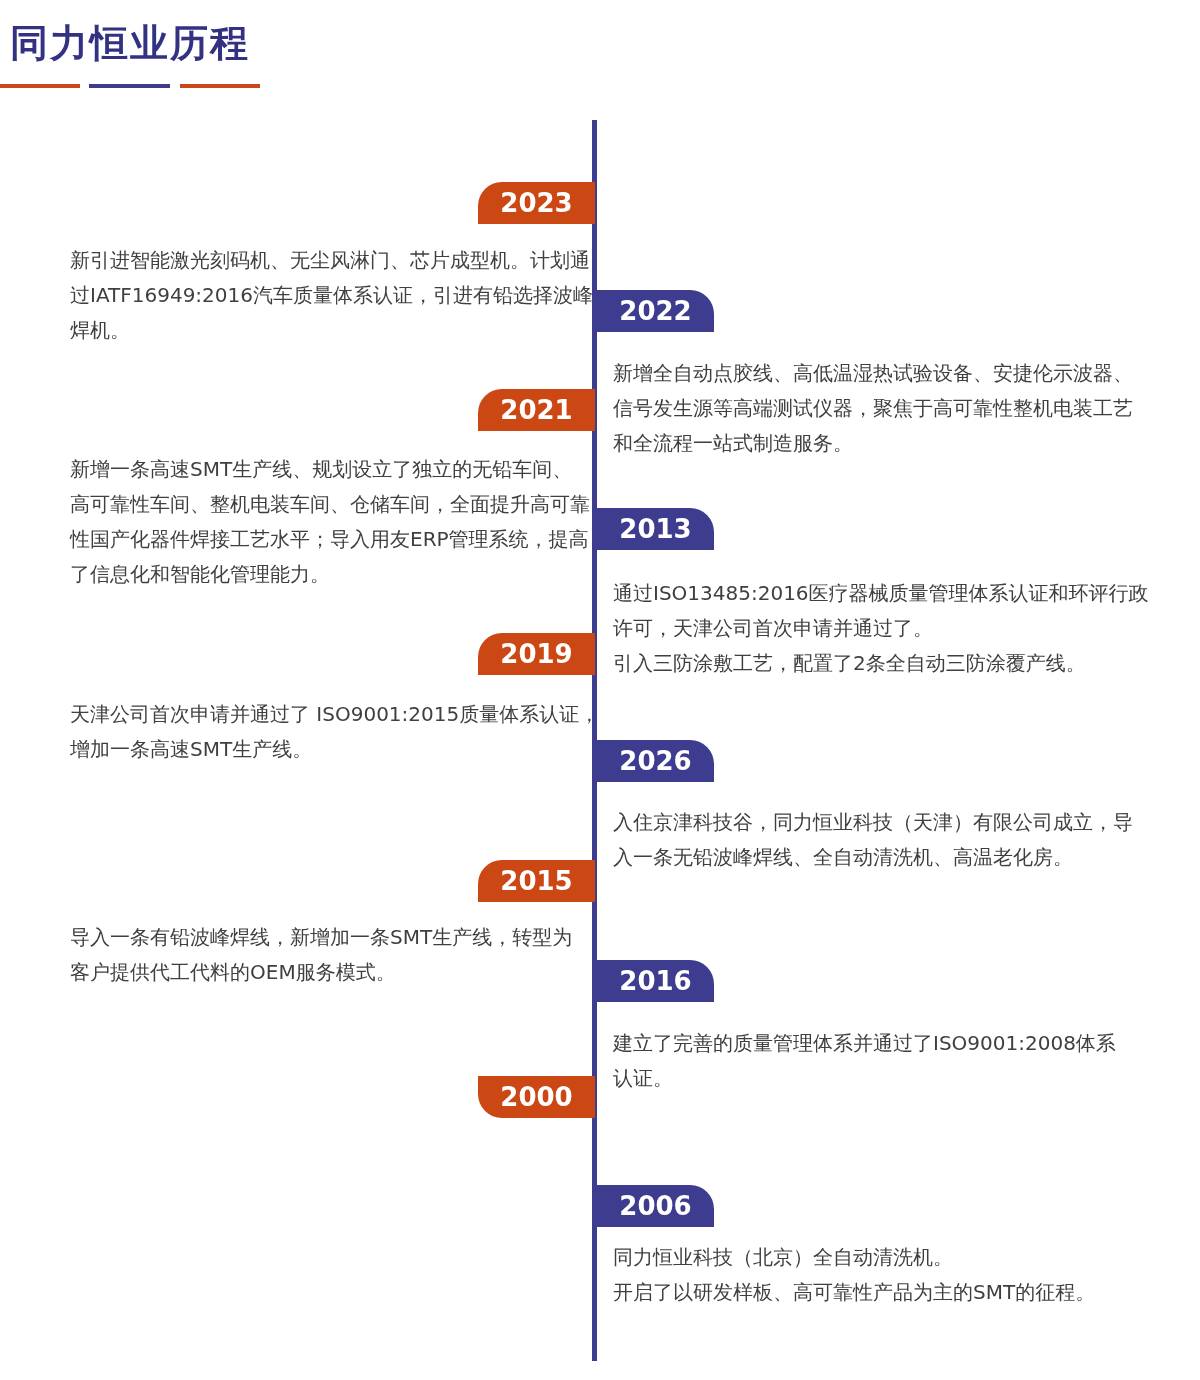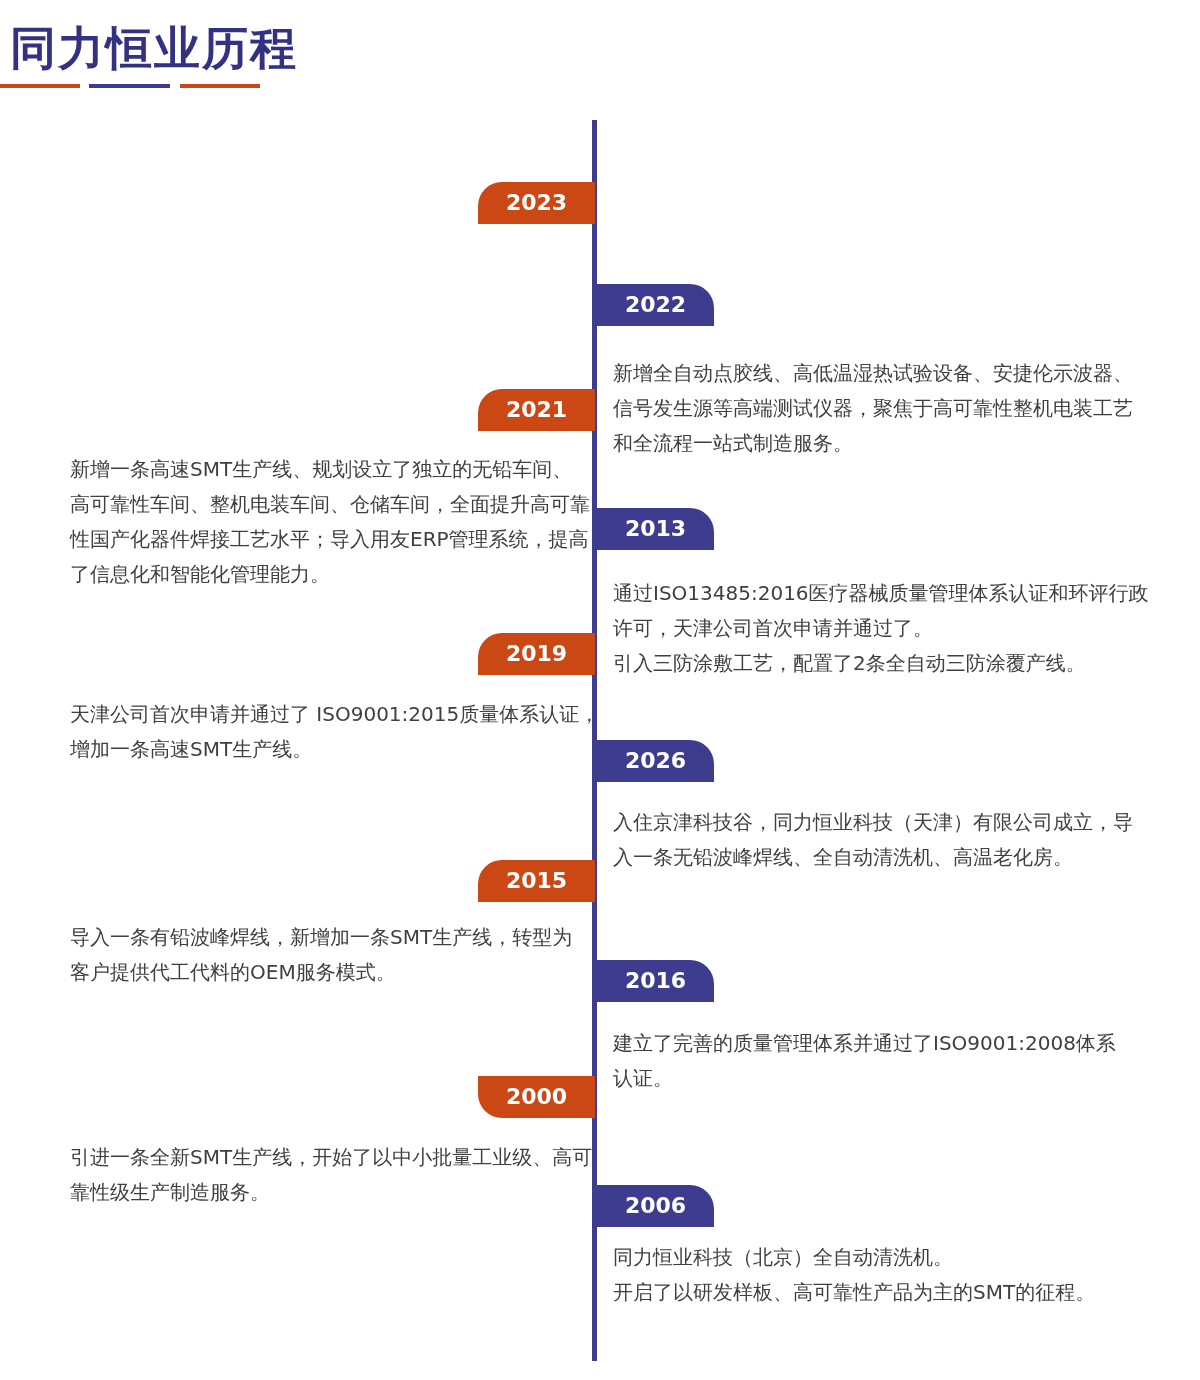--- a/index.html
+++ b/index.html
@@ -11,21 +11,21 @@
     position:relative;
     width:1200px;
     height:1380px;
     background:#ffffff;
     overflow:hidden;
   }
   
   .page-title {
     position:absolute;
     left:10px; top:18px;
-    font-size:46px;
+    font-size:38px;
     font-weight:700;
     letter-spacing:2px;
     color:#333182;
   }
   .title-bar {
     position:absolute;
     top:84px;
     height:4px;
   }
   .bar-orange { background:#c8481b; }
@@ -42,21 +42,21 @@
     background:#3d3c8e;
   }
 
   
   .badge {
     position:absolute;
     width:117px; height:42px;
     line-height:42px;
     text-align:center;
     color:#ffffff;
-    font-size:22px;
+    font-size:26px;
     font-weight:700;
     z-index:2;
   }
   .badge.left {
     left:478px;
     background:#cb4714;
     border-radius:24px 0 0 0;
   }
   .badge.right {
     left:597px;
@@ -82,22 +82,25 @@
 <div class="page">
 
   <div class="page-title">同力恒业历程</div>
   <div class="title-bar bar-orange bar-1"></div>
   <div class="title-bar bar-blue bar-2"></div>
   <div class="title-bar bar-orange bar-3"></div>
 
   <div class="timeline-line"></div>
 
   <div class="badge left" style="top:182px">2023</div>
+  <div class="desc ltext" style="top:243px">新引进智能激光刻码机、无尘风淋门、芯片成型机。计划通
+过IATF16949:2016汽车质量体系认证，引进有铅选择波峰
+焊机。</div>
 
-  <div class="badge right" style="top:284px">2022</div>
+  <div class="badge right" style="top:290px">2022</div>
   <div class="desc rtext" style="top:356px">新增全自动点胶线、高低温湿热试验设备、安捷伦示波器、
 信号发生源等高端测试仪器，聚焦于高可靠性整机电装工艺
 和全流程一站式制造服务。</div>
 
   <div class="badge left" style="top:389px">2021</div>
   <div class="desc ltext" style="top:452px">新增一条高速SMT生产线、规划设立了独立的无铅车间、
 高可靠性车间、整机电装车间、仓储车间，全面提升高可靠
 性国产化器件焊接工艺水平；导入用友ERP管理系统，提高
 了信息化和智能化管理能力。</div>
 
@@ -116,20 +119,18 @@
 
   <div class="badge left" style="top:860px">2015</div>
   <div class="desc ltext" style="top:920px">导入一条有铅波峰焊线，新增加一条SMT生产线，转型为
 客户提供代工代料的OEM服务模式。</div>
 
   <div class="badge right" style="top:960px">2016</div>
   <div class="desc rtext" style="top:1026px">建立了完善的质量管理体系并通过了ISO9001:2008体系
 认证。</div>
 
   <div class="badge left corner-bl" style="top:1076px">2000</div>
-  <div class="desc ltext" style="top:1140px">引进一条全新SMT生产线，开始了以中小批量工业级、高可
-靠性级生产制造服务。</div>
 
   <div class="badge right" style="top:1185px">2006</div>
   <div class="desc rtext" style="top:1240px">同力恒业科技（北京）全自动清洗机。
 开启了以研发样板、高可靠性产品为主的SMT的征程。</div>
 
 </div>
 
 </body></html>

